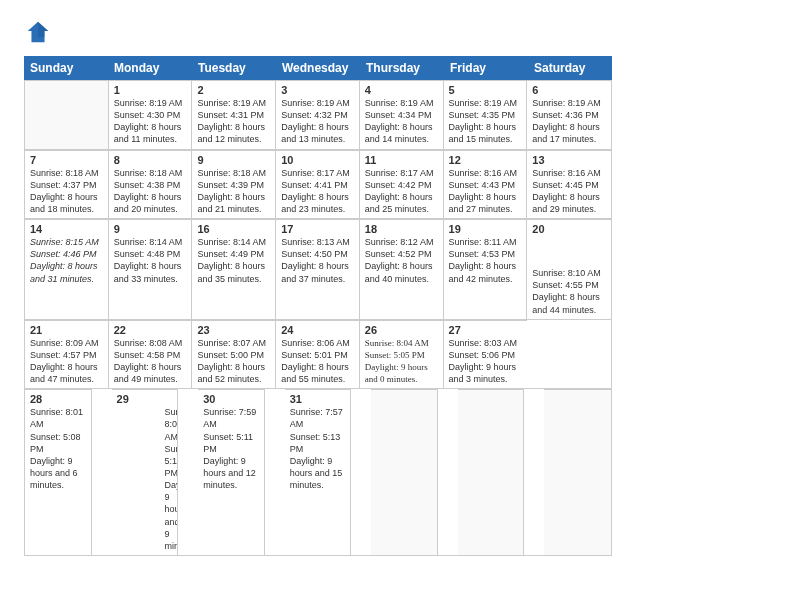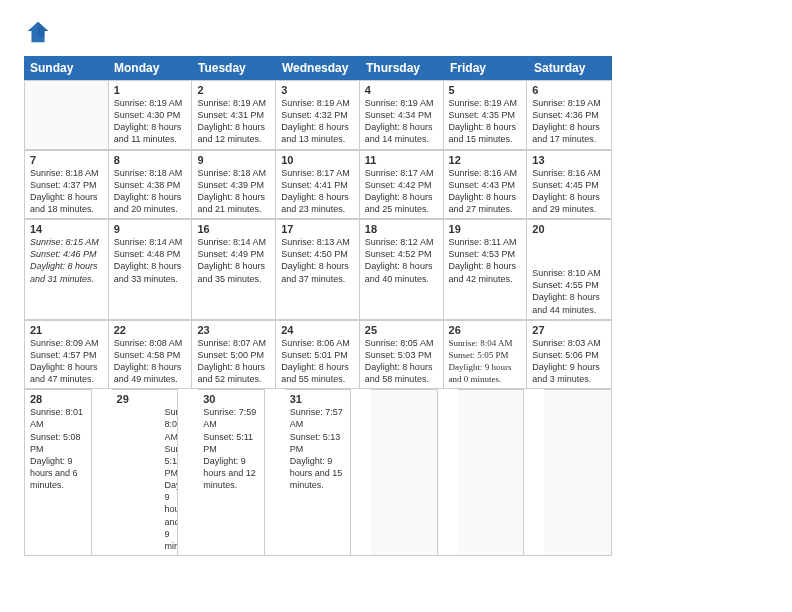--- a/index.html
+++ b/index.html
@@ -302,26 +302,20 @@
 Sunset: 5:00 PM
 Daylight: 8 hours and 52 minutes.</div>
             </div>
             <div class="cal-cell">
               <div class="day-num">24</div>
               <div class="day-info" style="white-space: pre-line;">Sunrise: 8:06 AM
 Sunset: 5:01 PM
 Daylight: 8 hours and 55 minutes.</div>
             </div>
             <div class="cal-cell">
-              <div class="day-num">25</div>
-              <div class="day-info" style="white-space: pre-line;">Sunrise: 8:05 AM
-Sunset: 5:03 PM
-Daylight: 8 hours and 58 minutes.</div>
-            </div>
-            <div class="cal-cell">
               <div class="day-num">26</div>
               <div class="day-info" style="white-space: pre-line; font-family: Liberation Serif, serif;">Sunrise: 8:04 AM
 Sunset: 5:05 PM
 Daylight: 9 hours and 0 minutes.</div>
             </div>
             <div class="cal-cell">
               <div class="day-num">27</div>
               <div class="day-info" style="white-space: pre-line;">Sunrise: 8:03 AM
 Sunset: 5:06 PM
 Daylight: 9 hours and 3 minutes.</div>

